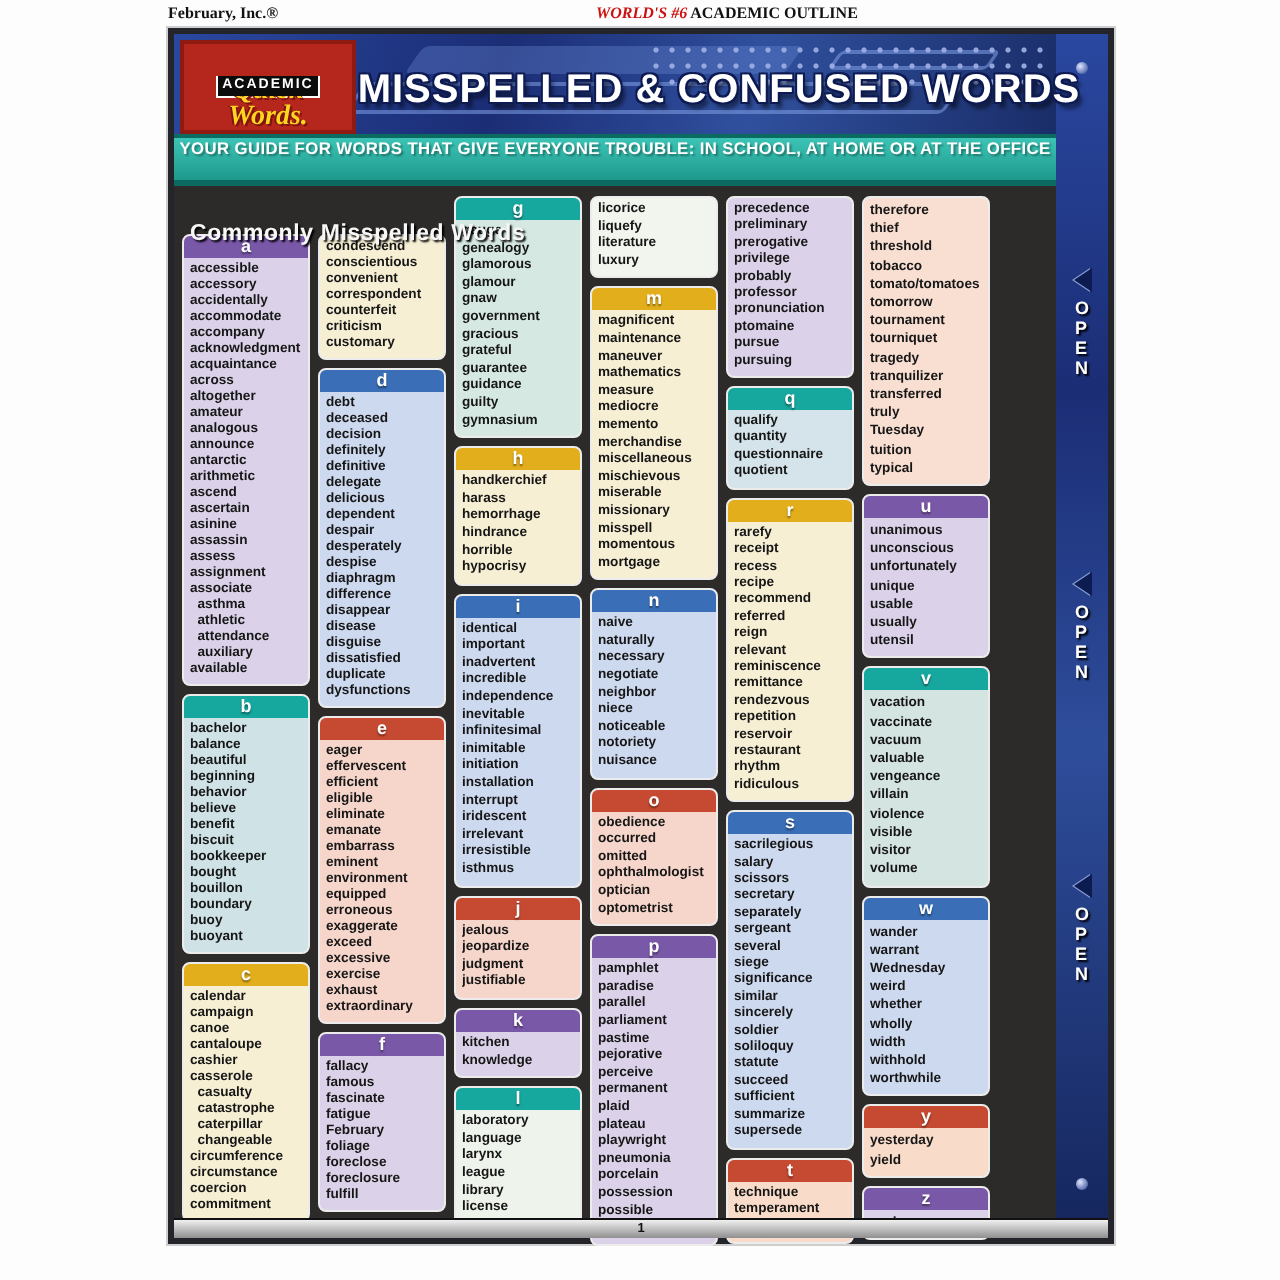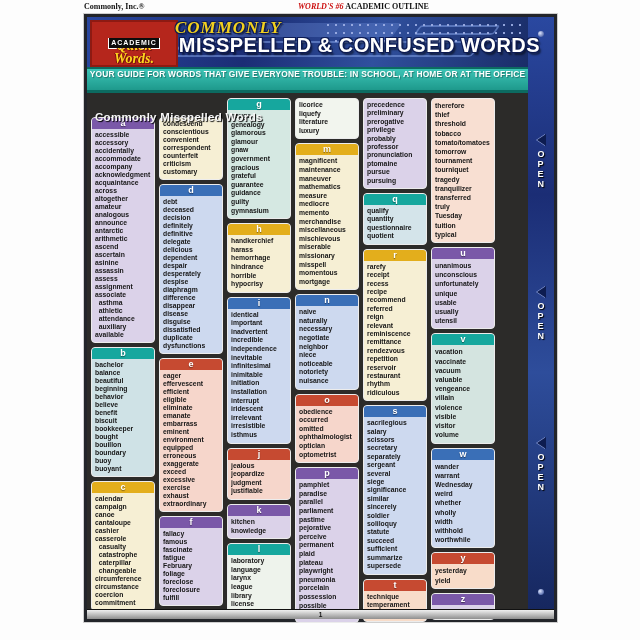--- a/index.html
+++ b/index.html
@@ -67,21 +67,21 @@
 
   
   .bottom-bar { position:absolute; left:0; right:0; bottom:0; height:10px; background:linear-gradient(#f0f0f0,#8f8f8f); border-top:1px solid #111; display:flex; align-items:center; justify-content:center; }
   .bottom-bar span { font-size:6.5px; font-weight:bold; color:#111; }
 </style>
 </head>
 <body>
 
 <div class="page">
 
-  <div class="meta-publisher">Commonly, Inc.®</div>
+  <div class="meta-publisher">February, Inc.®</div>
   <div class="meta-tagline">
     <span class="red">WORLD'S #6</span>
     <span class="blk">ACADEMIC OUTLINE</span>
   </div>
 
   <div class="guide">
 
     <div class="cover-header">
       <div class="circuit fill" style="left:120px; top:6px; width:190px; height:14px;"></div>
       <div class="circuit" style="left:90px; top:24px; width:300px; height:16px;"></div>
@@ -89,21 +89,20 @@
       <div class="dot-grid"></div>
 
       <div class="logo">
         <div class="logo-inner">
           <div class="logo-q">Quick</div>
           <div class="logo-s">Words.</div>
           <div class="logo-academic">ACADEMIC</div>
         </div>
       </div>
 
-      <div class="title-overline">COMMONLY</div>
       <div class="title-main">MISSPELLED &amp; CONFUSED WORDS</div>
     </div>
 
     <div class="side-strip">
       <div class="rivet"></div>
       <div class="open-tab">
         <div class="open-arrow"></div>
         <div class="open-letters">
             <div>O</div>
             <div>P</div>

